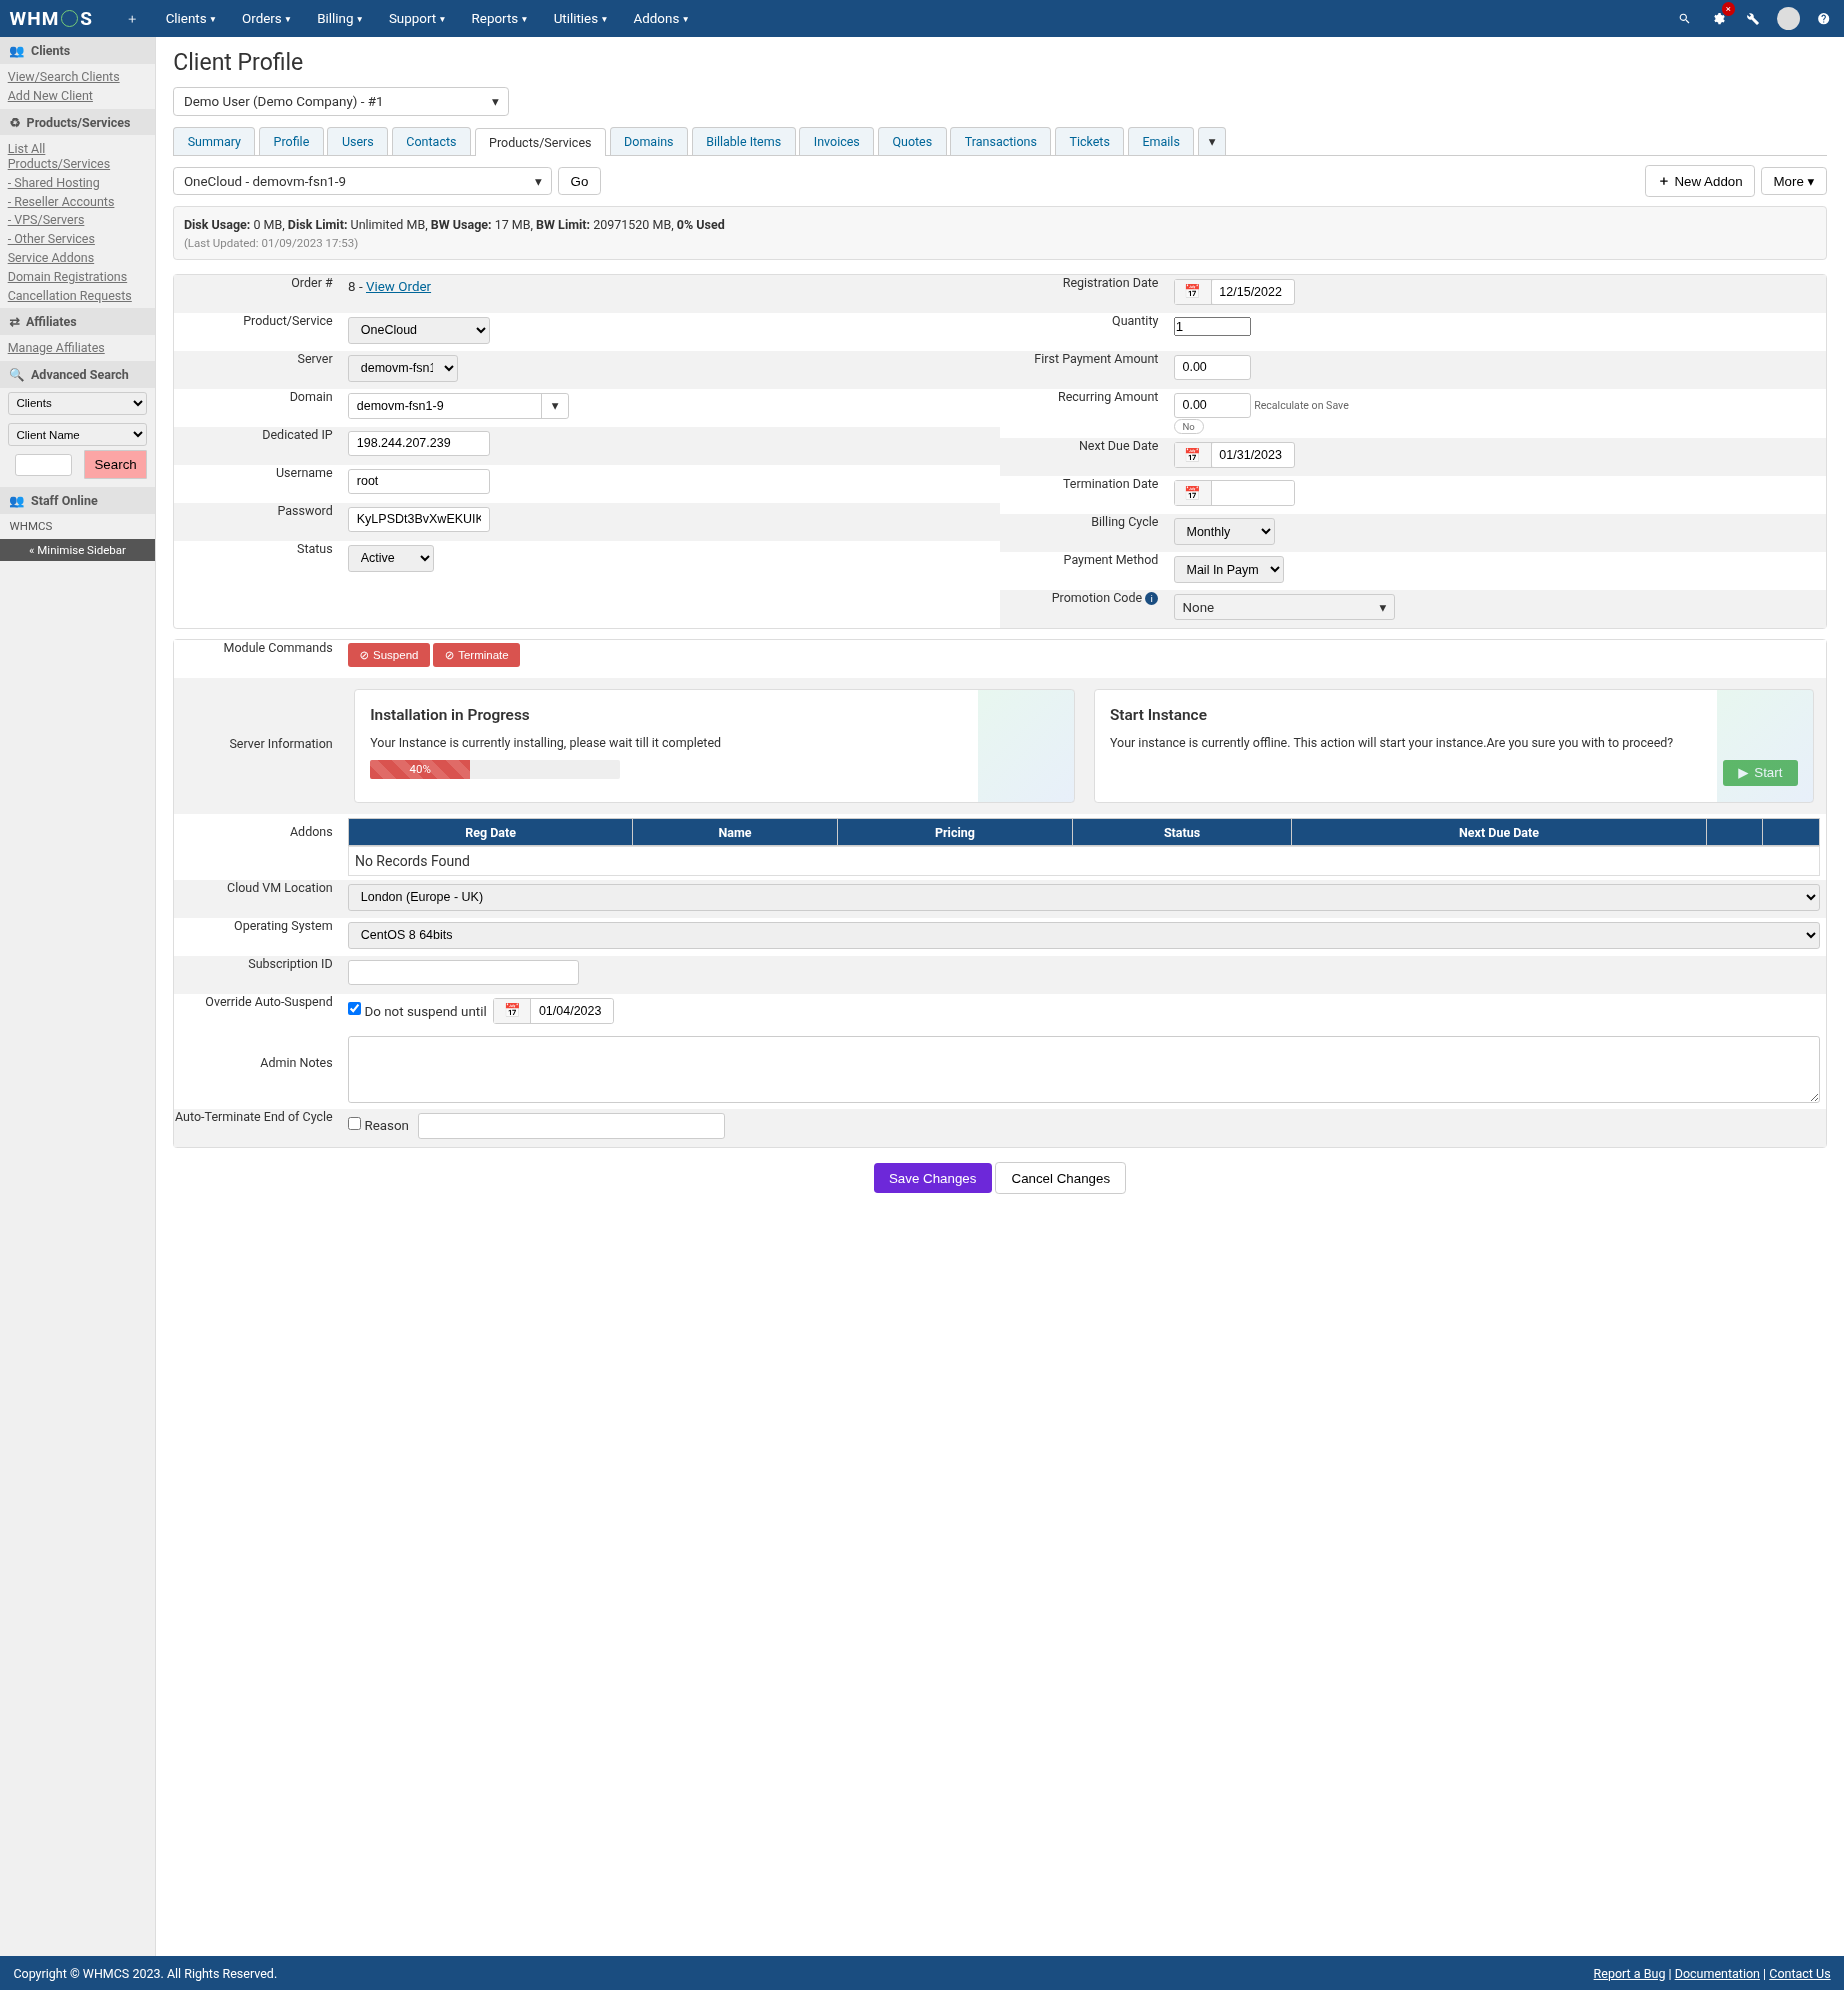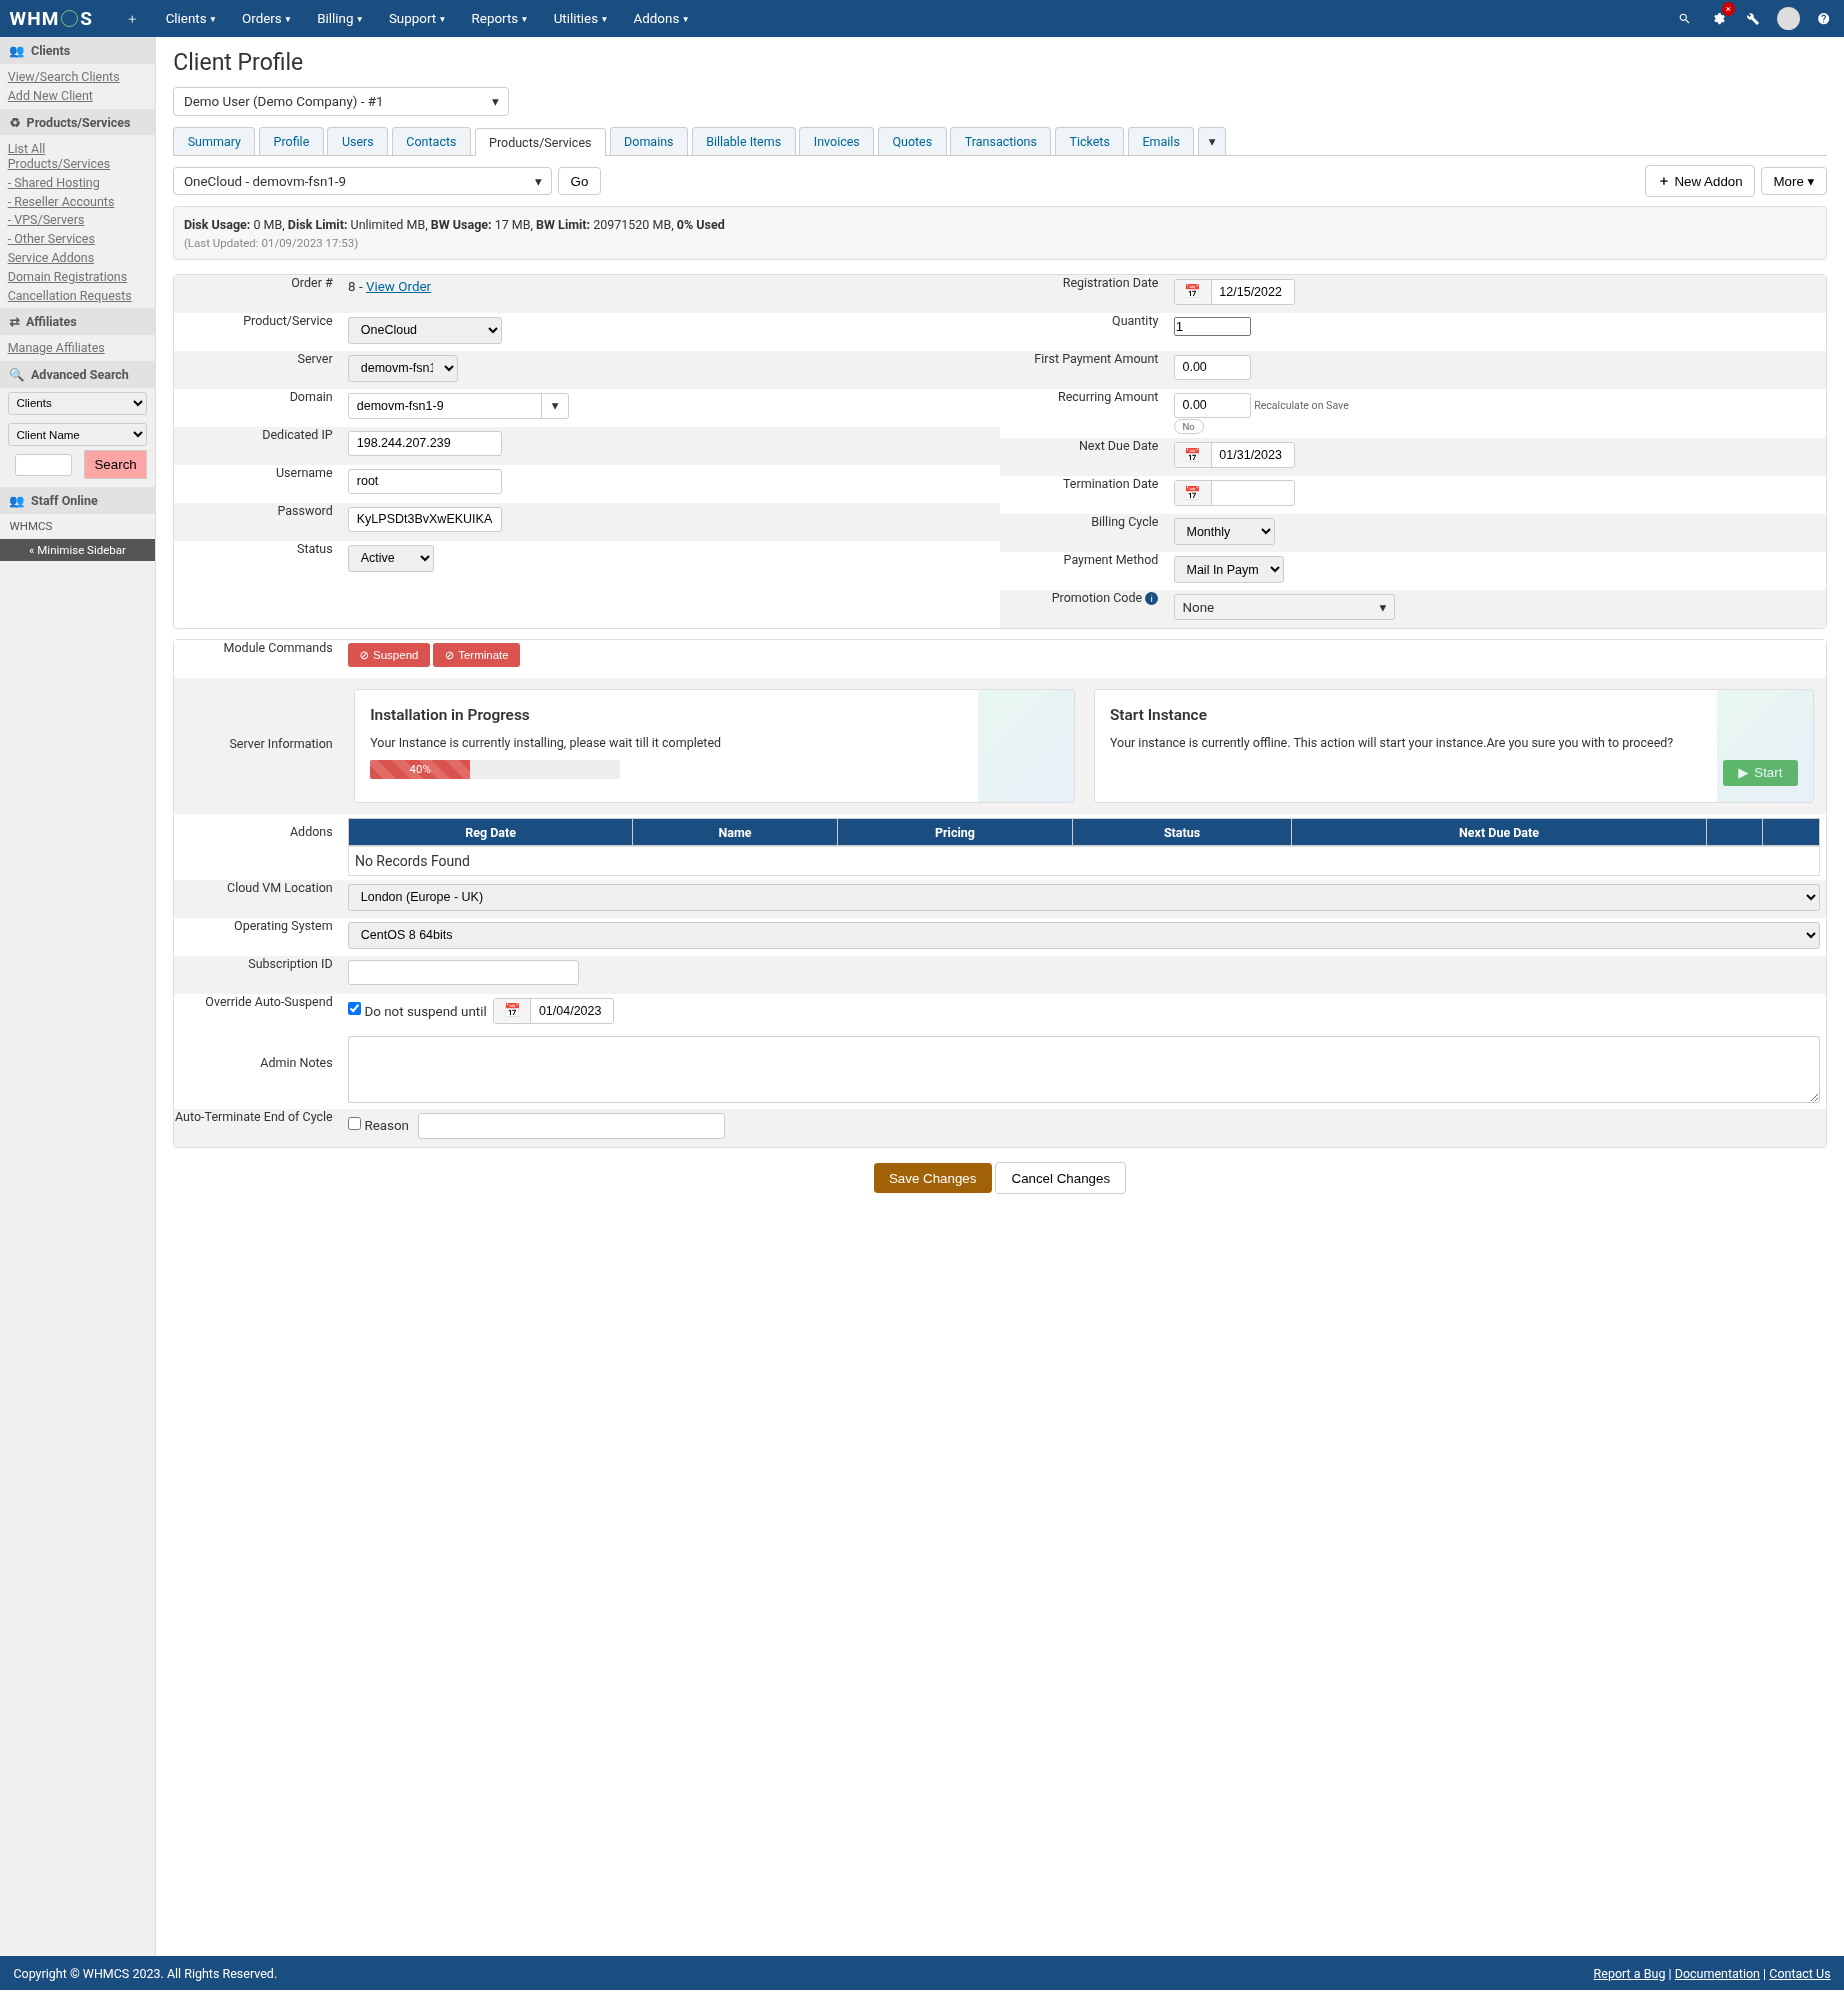--- a/index.html
+++ b/index.html
@@ -49,21 +49,21 @@
 .usage-box { border:1px solid #ddd; background:#f7f7f7; padding:9.6px; border-radius:3.8px; text-align:left; font-size:12.5px; margin-bottom:13.4px;}
 .usage-box .sub { color:#888; font-size:11.5px; margin-top:3.8px;}
 
 .form-grid { display:flex; gap:0; border:1px solid #ddd; border-radius:3.8px; margin-bottom:9.6px;}
 .form-col { flex:1; }
 .form-row { display:flex; min-height:38px; }
 .form-row:nth-child(odd) { background:#f2f2f2; }
 .form-label { width: 168px; text-align:right; padding-right:9.6px; font-size:12.5px; }
 .form-field { flex:1; padding: 3.8px 5.8px; }
 .form-field input[type=text], .form-field input[type=password], .form-field select { padding:4.8px 7.7px; border:1px solid #ccc; border-radius:2.9px; font-size:12.5px; }
-.form-field .wide { width: 154px; }
+.form-field .wide { width: 142px; }
 .form-field .narrow { width: 77px; }
 .form-field .date-input { display:inline-flex; border:1px solid #ccc; border-radius:2.9px; }
 .form-field .date-input .cal { padding:4.8px 9.6px; border-right:1px solid #ccc; background:#f5f5f5;}
 .form-field .date-input input { border:none; padding:4.8px 7.7px; width: 82px;}
 .order-link { color:#006699; }
 .recalc { font-size:10.6px; color:#666; }
 .toggle-no { display:inline-block; border:1px solid #ccc; border-radius:9.6px; padding:1px 7.7px; font-size:9.6px; background:#fff;}
 .info-icon { display:inline-block;width:13.4px;height:13.4px;border-radius:50%;background:#1a4d80;color:#fff;font-size:9.6px;text-align:center;line-height:13.4px;margin-left:2.9px;}
 
 .wide-section .form-row:nth-child(odd){background:#f2f2f2;}
@@ -81,21 +81,21 @@
 .card-deco { position:absolute; right:0; top:0; width:96px;height:100%; background: linear-gradient(135deg, rgba(100,200,150,0.15), rgba(100,150,220,0.15)); }
 
 .addon-table { width:100%; border-collapse:collapse; }
 .addon-table th { background:#1a4d80; color:#fff; padding:5.8px; font-size:12.5px; border:1px solid #ccc;}
 .no-records { padding:5.8px; font-size:14px; border:1px solid #ddd; }
 
 .full-select { width:100%; padding:5.8px; border:1px solid #ccc; border-radius:2.9px;}
 .admin-notes { width:100%; height:67px; border:1px solid #ccc; border-radius:2.9px; resize:both;}
 
 .action-buttons { text-align:center; padding:13.4px 0;}
-.btn-primary { background:#a16207; color:#fff; border:none; padding:7.7px 15.4px; border-radius:3.8px; cursor:pointer;}
+.btn-primary { background:#6d28d9; color:#fff; border:none; padding:7.7px 15.4px; border-radius:3.8px; cursor:pointer;}
 .btn-default { background:#fff; border:1px solid #ccc; padding:7.7px 15.4px; border-radius:3.8px; cursor:pointer;}
 
 .footer { background:#1a4d80; color:#fff; padding:9.6px 13.4px; display:flex; justify-content:space-between; font-size:12.5px;}
 .footer a { color:#fff; }
 
 .sicon{width:13.4px;height:13.4px;fill:currentColor;display:inline-block;vertical-align:middle;}
 </style>
 </head>
 <body>
 

